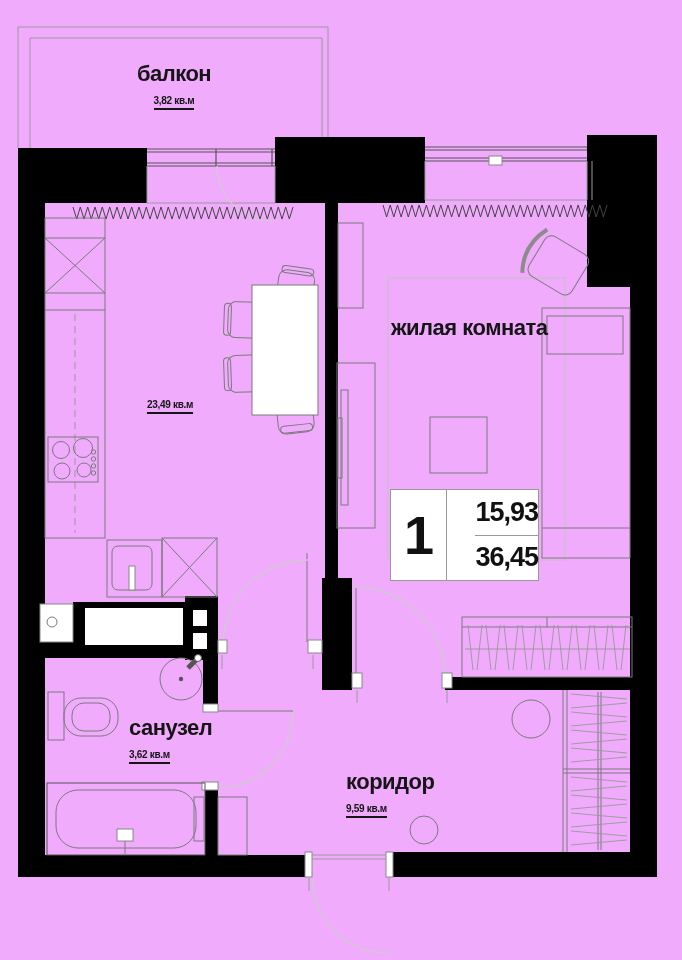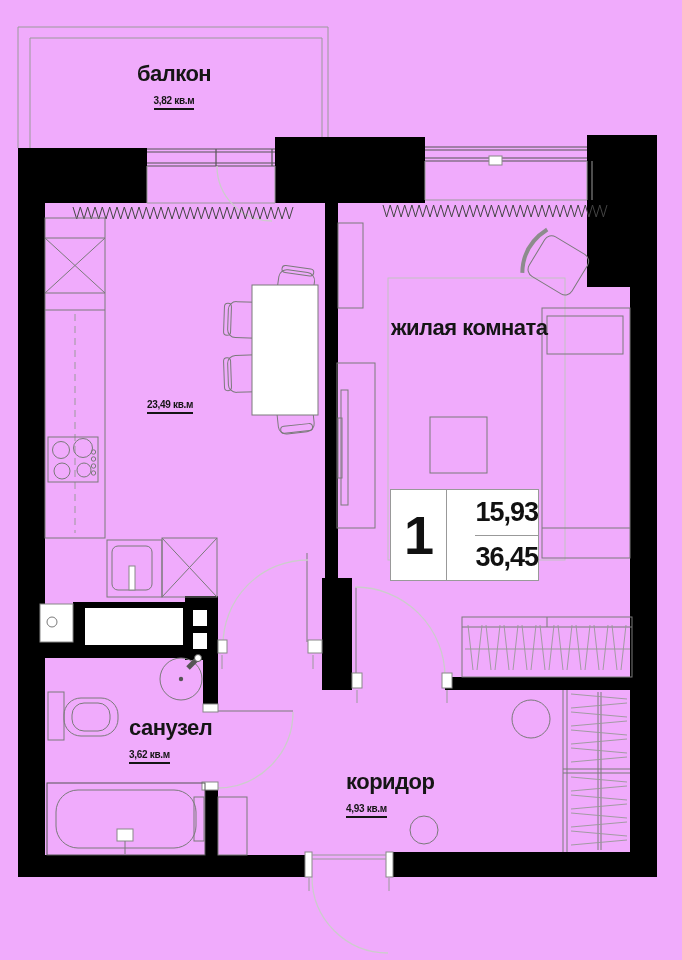--- a/index.html
+++ b/index.html
@@ -312,21 +312,21 @@
   </div>
   <div class="room-label" style="left:391px;top:317px;width:200px;">
     <div class="room-name">жилая комната</div>
   </div>
   <div class="room-label" style="left:129px;top:717px;width:150px;">
     <div class="room-name">санузел</div>
     <div class="room-area"><span>3,62 кв.м</span></div>
   </div>
   <div class="room-label" style="left:346px;top:735px;width:150px;margin-top:36px;">
     <div class="room-name">коридор</div>
-    <div class="room-area"><span>4,93 кв.м</span></div>
+    <div class="room-area"><span>9,59 кв.м</span></div>
   </div>
 
   <div class="info-table">
     <div class="it-left">1</div>
     <div class="it-right">
       <div class="it-cell">15,93</div>
       <div class="it-cell">36,45</div>
     </div>
   </div>
 

